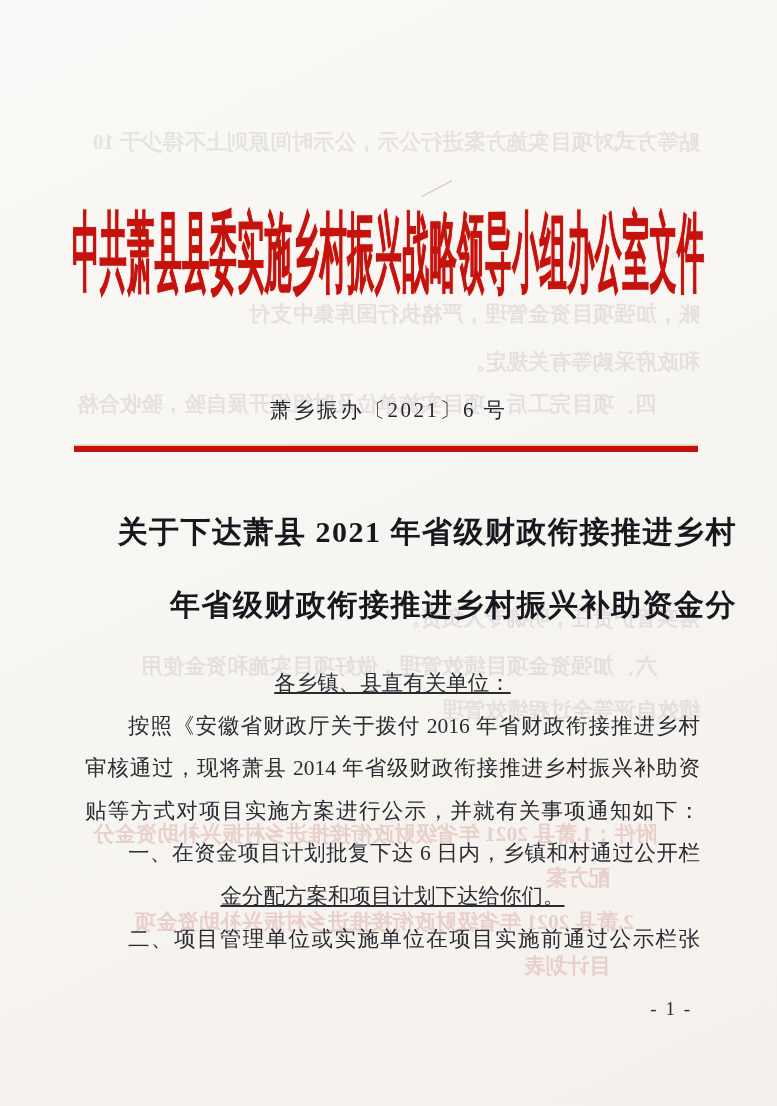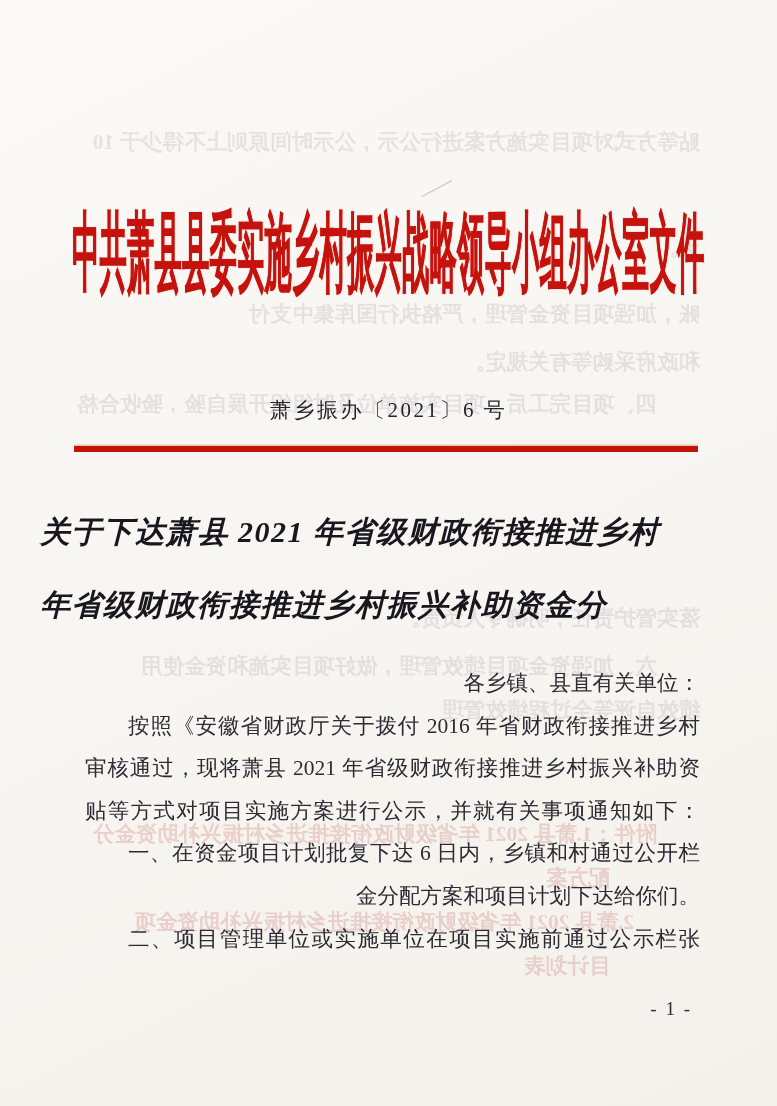--- a/index.html
+++ b/index.html
@@ -49,34 +49,33 @@
     font-size:21px;letter-spacing:2.5px;
     color:#24242c;
   }
   .red-rule{
     position:absolute;top:446px;left:74px;width:624px;height:6px;
     background:#c5120c;
     box-shadow:0 -1.5px 0 rgba(186,148,40,.4);
   }
   .title{
     position:absolute;top:495px;left:40px;width:697px;
-    text-align:left;
+    text-align:right;
     font-size:30px;font-weight:700;line-height:73px;
     letter-spacing:1.5px;
     color:#17171d;
     margin:0;
-    font-style:italic;
   }
   .body{
     position:absolute;top:662px;left:85px;width:615px;
     font-size:21.5px;line-height:42.6px;
   }
   .body .ln{height:42.6px;overflow:hidden;}
   .body .jl{text-align:justify;text-align-last:justify;}
-  .body .pl{text-align:right;white-space:nowrap;}
+  .body .pl{text-align:center;white-space:nowrap;text-decoration:underline;}
   .body .ind{text-indent:43px;}
   .page-number{
     position:absolute;top:998px;right:85px;
     font-size:19px;letter-spacing:2px;
     color:#2c2b33;
   }
 </style>
 </head>
 <body>
 
@@ -106,21 +105,21 @@
   <div class="red-rule"></div>
 
   <h1 class="title">
     <div>关于下达萧县 2021 年省级财政衔接推进乡村</div>
     <div>年省级财政衔接推进乡村振兴补助资金分</div>
   </h1>
 
   <div class="body">
     <div class="ln pl">各乡镇、县直有关单位：</div>
     <div class="ln jl ind">按照《安徽省财政厅关于拨付 2016 年省财政衔接推进乡村</div>
-    <div class="ln jl">审核通过，现将萧县 2021 年省级财政衔接推进乡村振兴补助资</div>
+    <div class="ln jl">审核通过，现将萧县 2014 年省级财政衔接推进乡村振兴补助资</div>
     <div class="ln jl">贴等方式对项目实施方案进行公示，并就有关事项通知如下：</div>
     <div class="ln jl ind">一、在资金项目计划批复下达 6 日内，乡镇和村通过公开栏</div>
     <div class="ln pl">金分配方案和项目计划下达给你们。</div>
     <div class="ln jl ind">二、项目管理单位或实施单位在项目实施前通过公示栏张</div>
   </div>
 
   <div class="page-number">- 1 -</div>
 
 </div>
 

